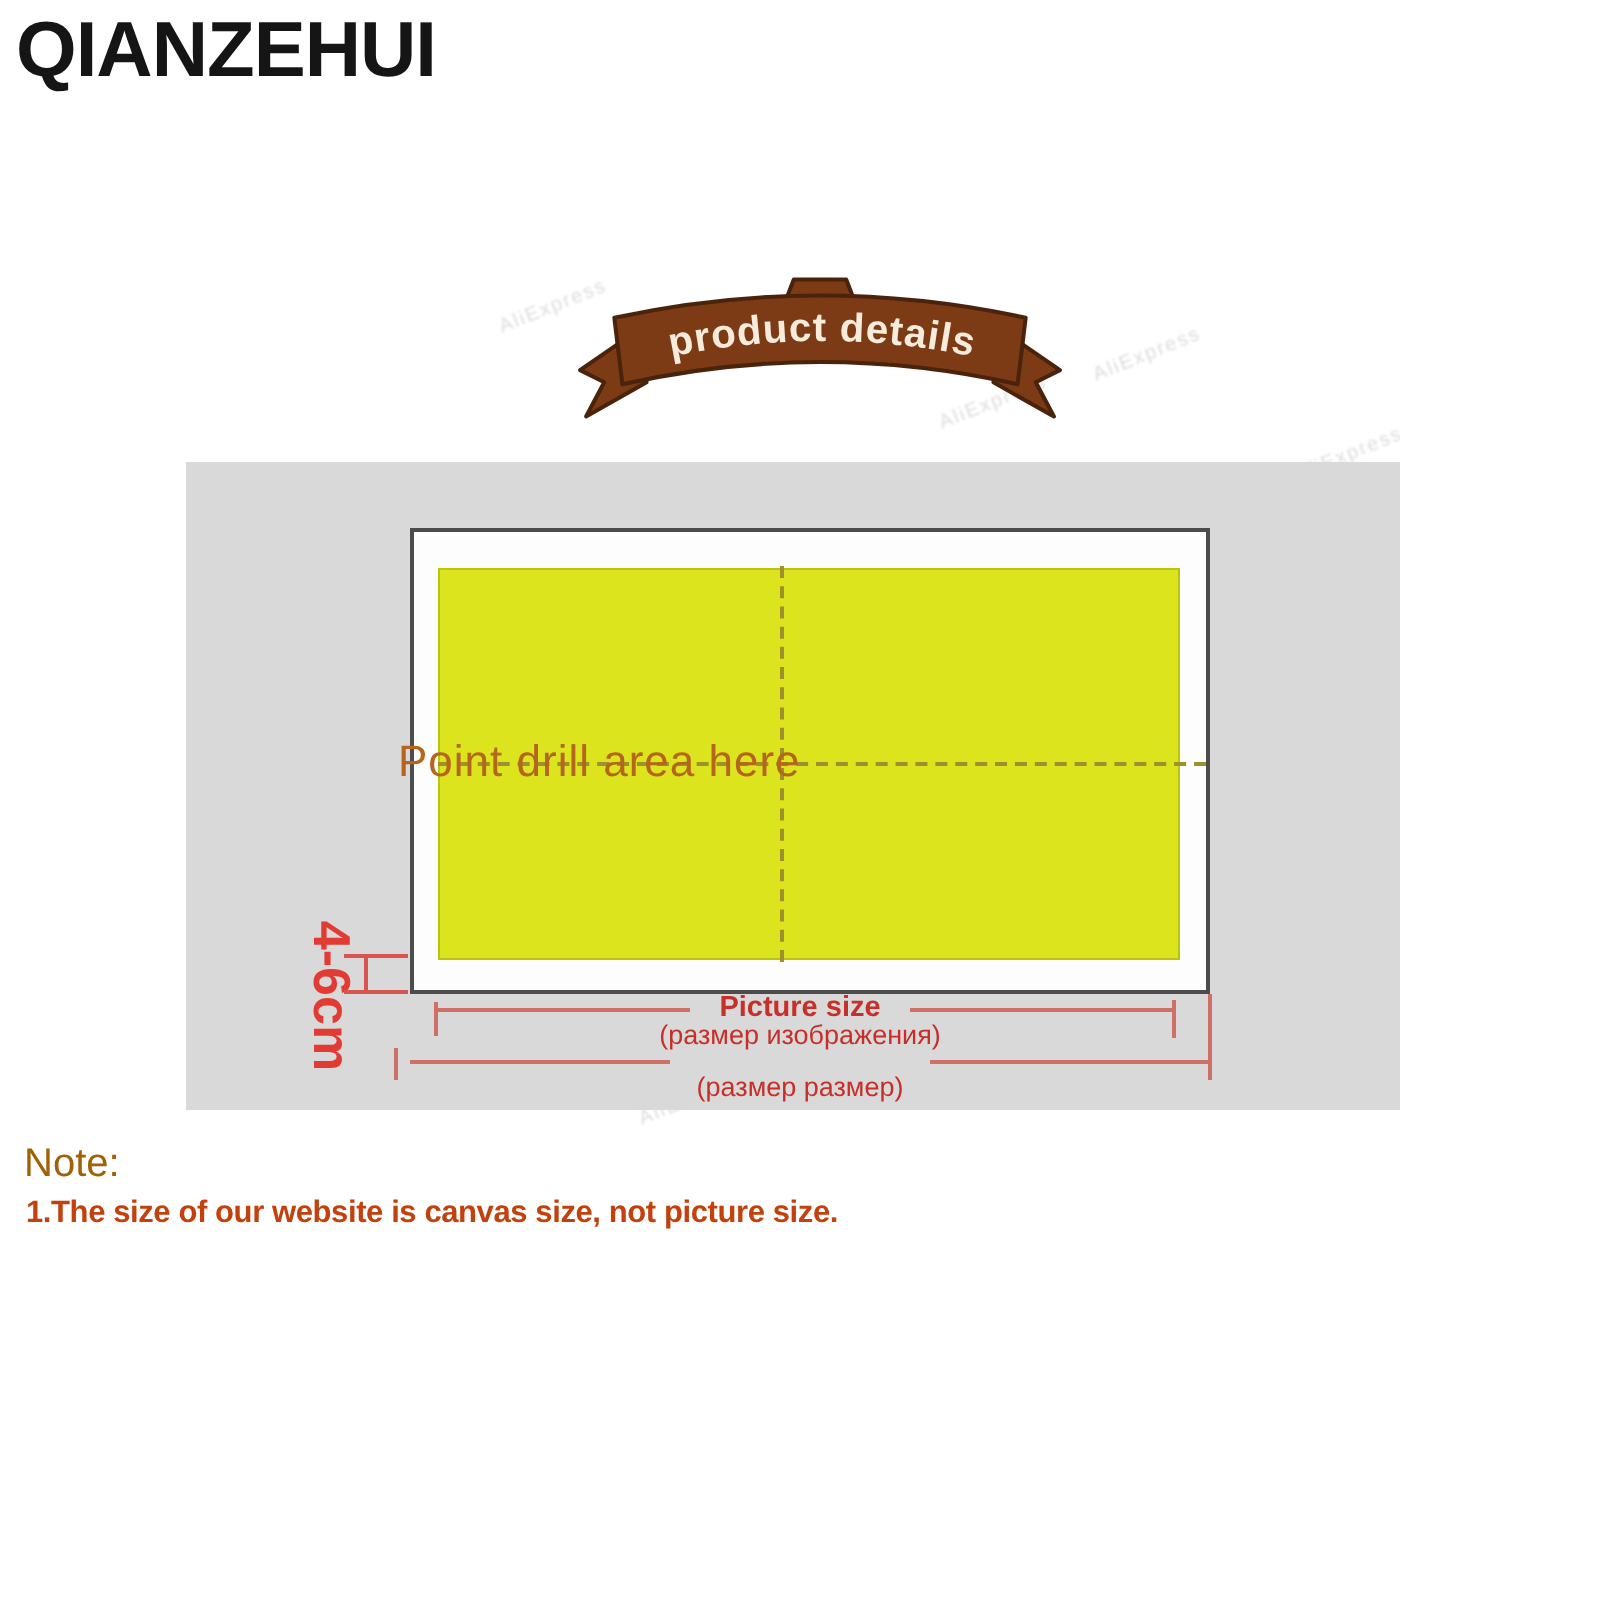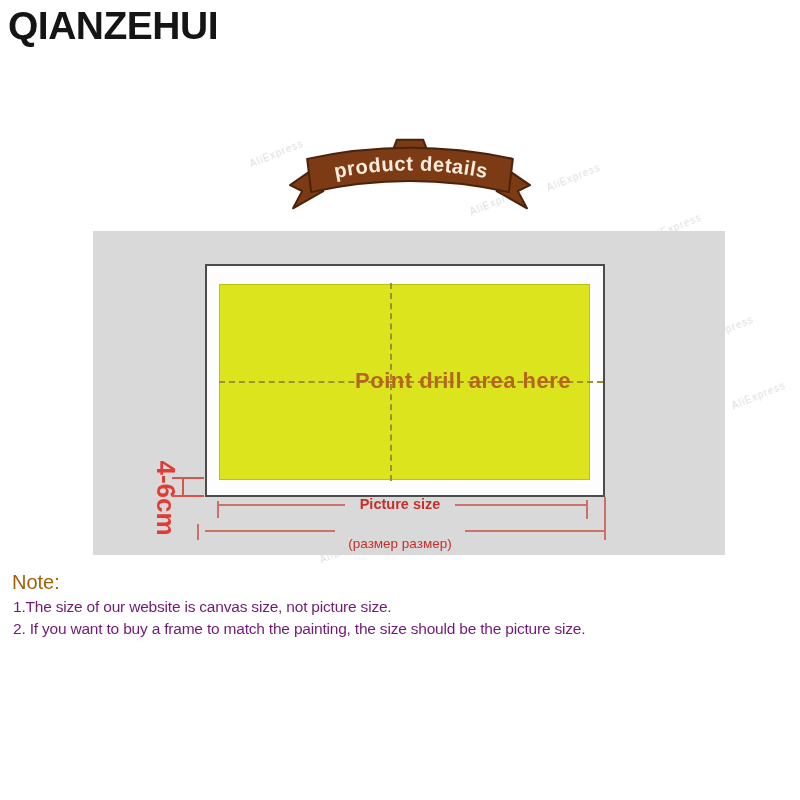--- a/index.html
+++ b/index.html
@@ -1,46 +1,46 @@
 <!DOCTYPE html>
 <html><head>
 <meta charset="utf-8">
 <style>
   html,body{margin:0;padding:0;background:#fff;}
-  .page{position:relative;width:800px;height:800px;background:#ffffff;overflow:hidden;
+  .page{position:relative;width:700px;height:800px;background:#ffffff;overflow:hidden;
         font-family:"Liberation Sans",sans-serif;}
   .brand{position:absolute;left:8px;top:4px;font-size:39px;font-weight:700;
          letter-spacing:-0.5px;color:#151515;white-space:nowrap;}
   
   .ribbon{position:absolute;left:287px;top:134px;width:246px;height:82px;}
   
   .panel{position:absolute;left:93px;top:231px;width:632px;height:324px;background:#d9d9d9;}
   .canvas-rect{position:absolute;left:112px;top:33px;width:400px;height:233px;
         background:#fdfdfd;border:2px solid #4c4c4c;box-sizing:border-box;}
   .drill-area{position:absolute;left:12px;top:18px;width:371px;height:196px;
         background:#dce41e;border:1px solid #b9c40e;box-sizing:border-box;}
   .dash-h{position:absolute;left:12px;top:115px;width:384px;height:0;
         border-top:2px dashed #a08f2e;}
   .dash-v{position:absolute;left:183px;top:17px;width:0;height:198px;
         border-left:2px dashed #a08f2e;}
-  .drill-label{position:absolute;left:-8px;top:102px;width:372px;text-align:right;
-        font-size:22px;font-weight:700;color:#b5651d;letter-spacing:0.5px;}
+  .drill-label{position:absolute;left:-8px;top:102px;width:372px;text-align:left;
+        font-size:22px;font-weight:400;color:#b5651d;letter-spacing:0.5px;}
   
   .redline{position:absolute;background:#cf7068;}
   .bracket{position:absolute;background:#d9534f;}
   .m-text{position:absolute;left:33px;top:252px;width:80px;height:30px;text-align:center;
         transform:rotate(90deg);font-size:26px;font-weight:700;color:#e23b33;white-space:nowrap;}
   .dim-label{position:absolute;left:157px;width:300px;text-align:center;color:#c62f2a;
         line-height:14px;white-space:nowrap;}
   .dim-main{font-size:14.5px;font-weight:700;text-align:center;}
   .dim-sub{font-size:13.5px;font-weight:400;}
   
   .note-title{position:absolute;left:12px;top:571px;font-size:20px;color:#a16207;}
   .note-items{position:absolute;left:13px;top:596px;font-size:15.5px;line-height:21.5px;
-        color:#701a75;letter-spacing:-0.2px;white-space:nowrap;}
+        color:#c2410c;letter-spacing:-0.2px;white-space:nowrap;font-weight:bold;}
   
   .wm{position:absolute;font-size:10px;letter-spacing:1px;color:rgba(95,95,95,0.22);
         transform:rotate(-22deg);filter:blur(0.6px);white-space:nowrap;}
 </style>
 </head>
 <body>
 
 <div class="page">
 
   <div class="brand">QIANZEHUI</div>
@@ -85,29 +85,29 @@
     <div class="m-text">4-6cm</div>
     <div class="bracket" style="left:79px;top:246px;width:32px;height:2px"></div>
     <div class="bracket" style="left:79px;top:264px;width:32px;height:2px"></div>
     <div class="bracket" style="left:89px;top:246px;width:2px;height:20px"></div>
 
     <div class="redline" style="left:124px;top:273px;width:128px;height:2px"></div>
     <div class="redline" style="left:362px;top:273px;width:133px;height:2px"></div>
     <div class="redline" style="left:124px;top:270px;width:2px;height:17px"></div>
     <div class="redline" style="left:493px;top:269px;width:2px;height:19px"></div>
     <div class="dim-label dim-main" style="top:266px">Picture size</div>
+    <div class="dim-label dim-sub" style="top:280px">(размер изображения)</div>
 
     <div class="redline" style="left:112px;top:299px;width:130px;height:2px"></div>
     <div class="redline" style="left:372px;top:299px;width:140px;height:2px"></div>
     <div class="redline" style="left:104px;top:293px;width:2px;height:16px"></div>
     <div class="redline" style="left:511px;top:266px;width:2px;height:43px"></div>
     <div class="dim-label dim-sub" style="top:306px">(размер размер)</div>
   </div>
 
   <div>
     <div class="note-title">Note:</div>
     <div class="note-items">
       <div>1.The size of our website is canvas size, not picture size.</div>
-      <div>2. If you want to buy a frame to match the painting, the size should be the picture size.</div>
     </div>
   </div>
 
 </div>
 
 </body></html>

